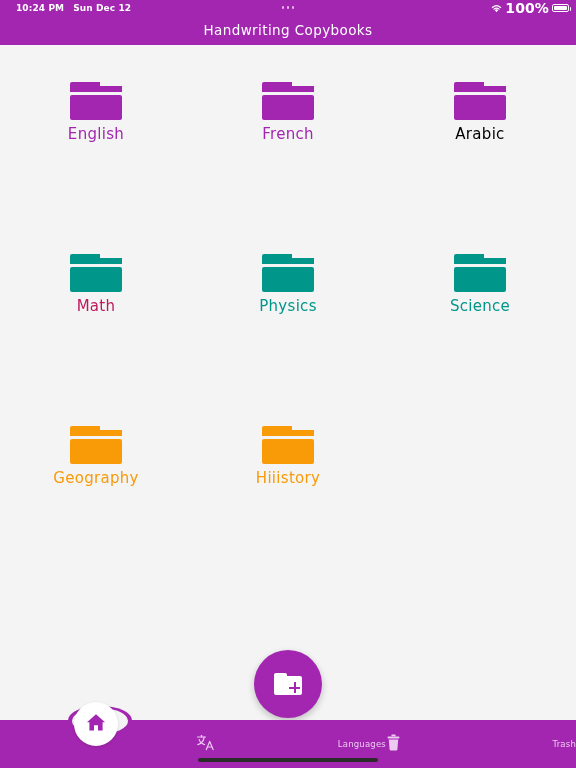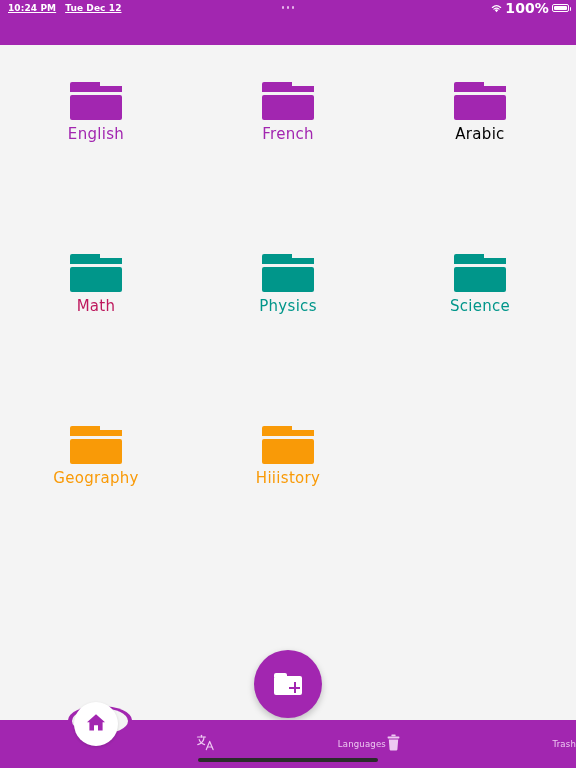--- a/index.html
+++ b/index.html
@@ -12,21 +12,21 @@
 
   
   .header{
     position:absolute; top:0; left:0; width:576px; height:45px;
     background:#a226b0; color:#fff; z-index:5;
   }
   .statusbar{
     position:absolute; top:0; left:0; width:576px; height:15px;
     display:flex; align-items:center; font-size:9px; letter-spacing:.1px;
   }
-  .sb-left{ display:flex; align-items:center; gap:9px; padding-left:8px;text-decoration:underline; }
+  .sb-left{ display:flex; align-items:center; gap:9px; padding-left:16px; }
   .sb-time{ font-weight:bold; }
   .sb-date{ font-weight:bold; }
   .sb-center{
     position:absolute; left:0; right:0; top:0; height:15px;
     display:flex; align-items:center; justify-content:center;
     pointer-events:none;
   }
   .sb-dots{ display:flex; gap:2.5px; }
   .sb-dots i{ width:2.6px; height:2.6px; border-radius:50%; background:#e7b7ec; display:block; }
   .sb-right{
@@ -154,21 +154,21 @@
   }
 </style>
 </head>
 <body>
 
 <div class="header">
 
   <div class="statusbar">
     <div class="sb-left">
       <span class="sb-time">10:24 PM</span>
-      <span class="sb-date">Tue Dec 12</span>
+      <span class="sb-date">Sun Dec 12</span>
     </div>
 
     <div class="sb-center">
       <span class="sb-dots">
           <i></i>
           <i></i>
           <i></i>
         </span>
     </div>
 
@@ -180,20 +180,21 @@
           <path d="M2.9 5.1 A4.1 4.1 0 0 1 8.1 5.1" stroke="#ffffff" stroke-width="1.15" fill="none" stroke-linecap="round"></path>
         </svg>
       </span>
       <span>100%</span>
       <span class="batt">
           <i></i>
         </span>
     </div>
   </div>
 
+  <div class="apptitle">Handwriting Copybooks</div>
 </div>
 
 <div class="grid">
 
   <div class="row">
     <div class="cell">
       <div class="folder">
         <div class="tab" style="background:#a226b0">
             <div class="tab-notch"></div>
           </div>

